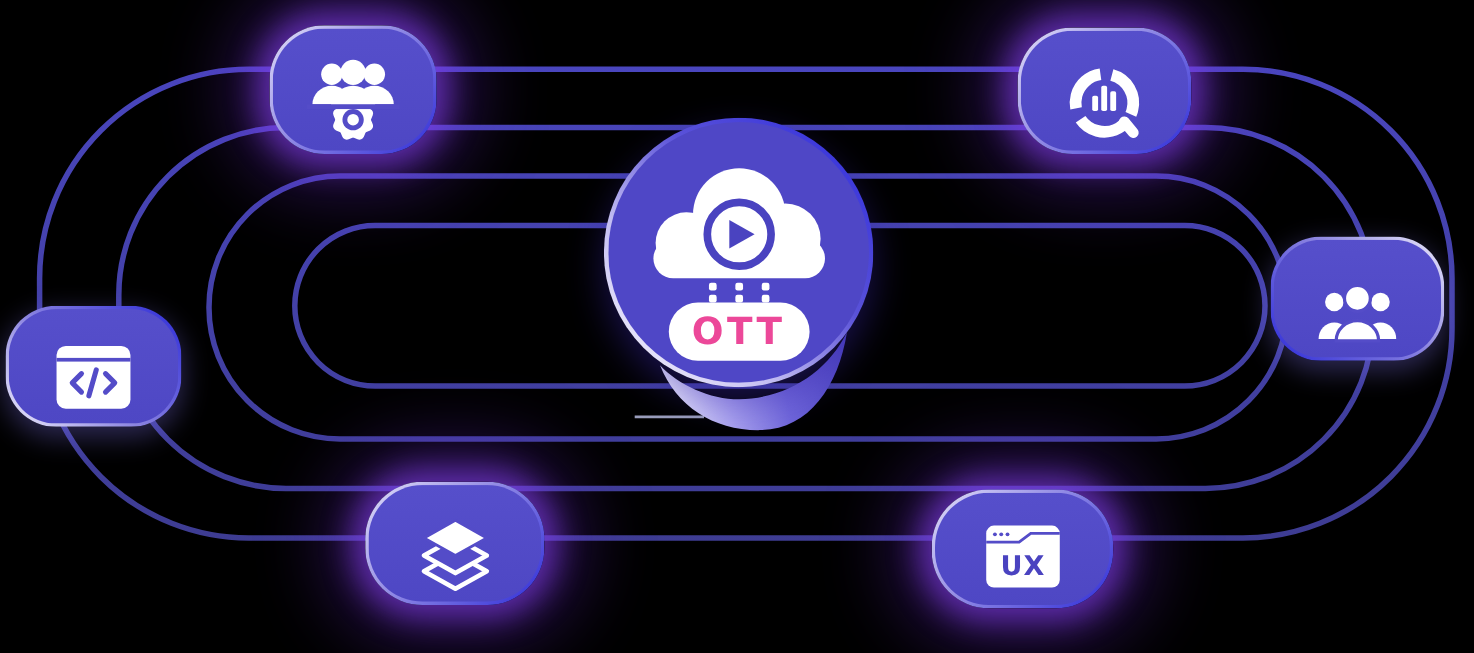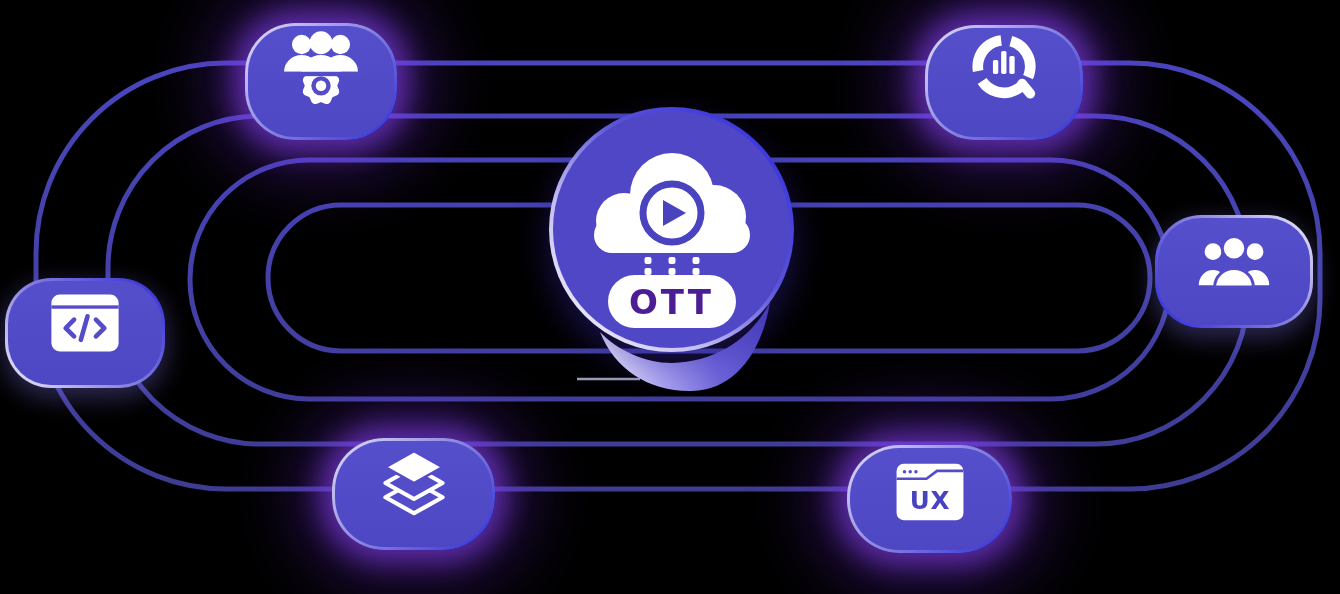--- a/index.html
+++ b/index.html
@@ -8,21 +8,21 @@
     overflow:hidden;font-family:"DejaVu Sans","Liberation Sans",sans-serif;
   }
   .stage svg{display:block;}
   .layer{position:absolute;left:0;top:0;}
 
   
   .card{
     position:absolute;box-sizing:border-box;border:3px solid transparent;
     background:linear-gradient(#564FCB,#4E47C4) padding-box,
                linear-gradient(135deg,#E3E0FA 0%,#9A93E6 40%,#2D2BD8 100%) border-box;
-    display:flex;align-items:flex-start;justify-content:center;
+    display:flex;align-items:flex-end;justify-content:center;
   }
   .glow{
     box-shadow:0 0 26px 12px rgba(130,62,233,.60),
                0 0 64px 36px rgba(110,48,214,.34);
   }
   .soft{
     box-shadow:0 8px 24px 2px rgba(125,115,235,.35);
   }
   .card-team     {left:245px;top:23px; width:152px;height:117px;border-radius:50px;}
   .card-analytics{left:925px;top:25px; width:158px;height:115px;border-radius:50px;}
@@ -48,21 +48,21 @@
     position:absolute;left:50%;top:146px;transform:translateX(-50%);
     display:grid;grid-template-columns:repeat(3,7px);gap:4px 17px;
   }
   .rain-dots span{width:7px;height:7px;border-radius:2px;background:#fff;}
   .ott-pill{
     position:absolute;left:50%;top:164px;transform:translateX(-50%);
     width:128px;height:53px;border-radius:27px;background:#fff;
     display:flex;align-items:center;justify-content:center;
   }
   .ott-pill span{
-    color:#4c1d95;font-size:34px;font-weight:bold;letter-spacing:3px;line-height:1;
+    color:#ec4899;font-size:34px;font-weight:bold;letter-spacing:3px;line-height:1;
   }
 </style>
 </head>
 <body>
 
 <div class="stage">
 
   <svg class="layer" width="1340" height="594" viewBox="0 0 1340 594">
     <defs>
       <linearGradient id="ringGrad" gradientUnits="userSpaceOnUse" x1="0" y1="0" x2="0" y2="594">

